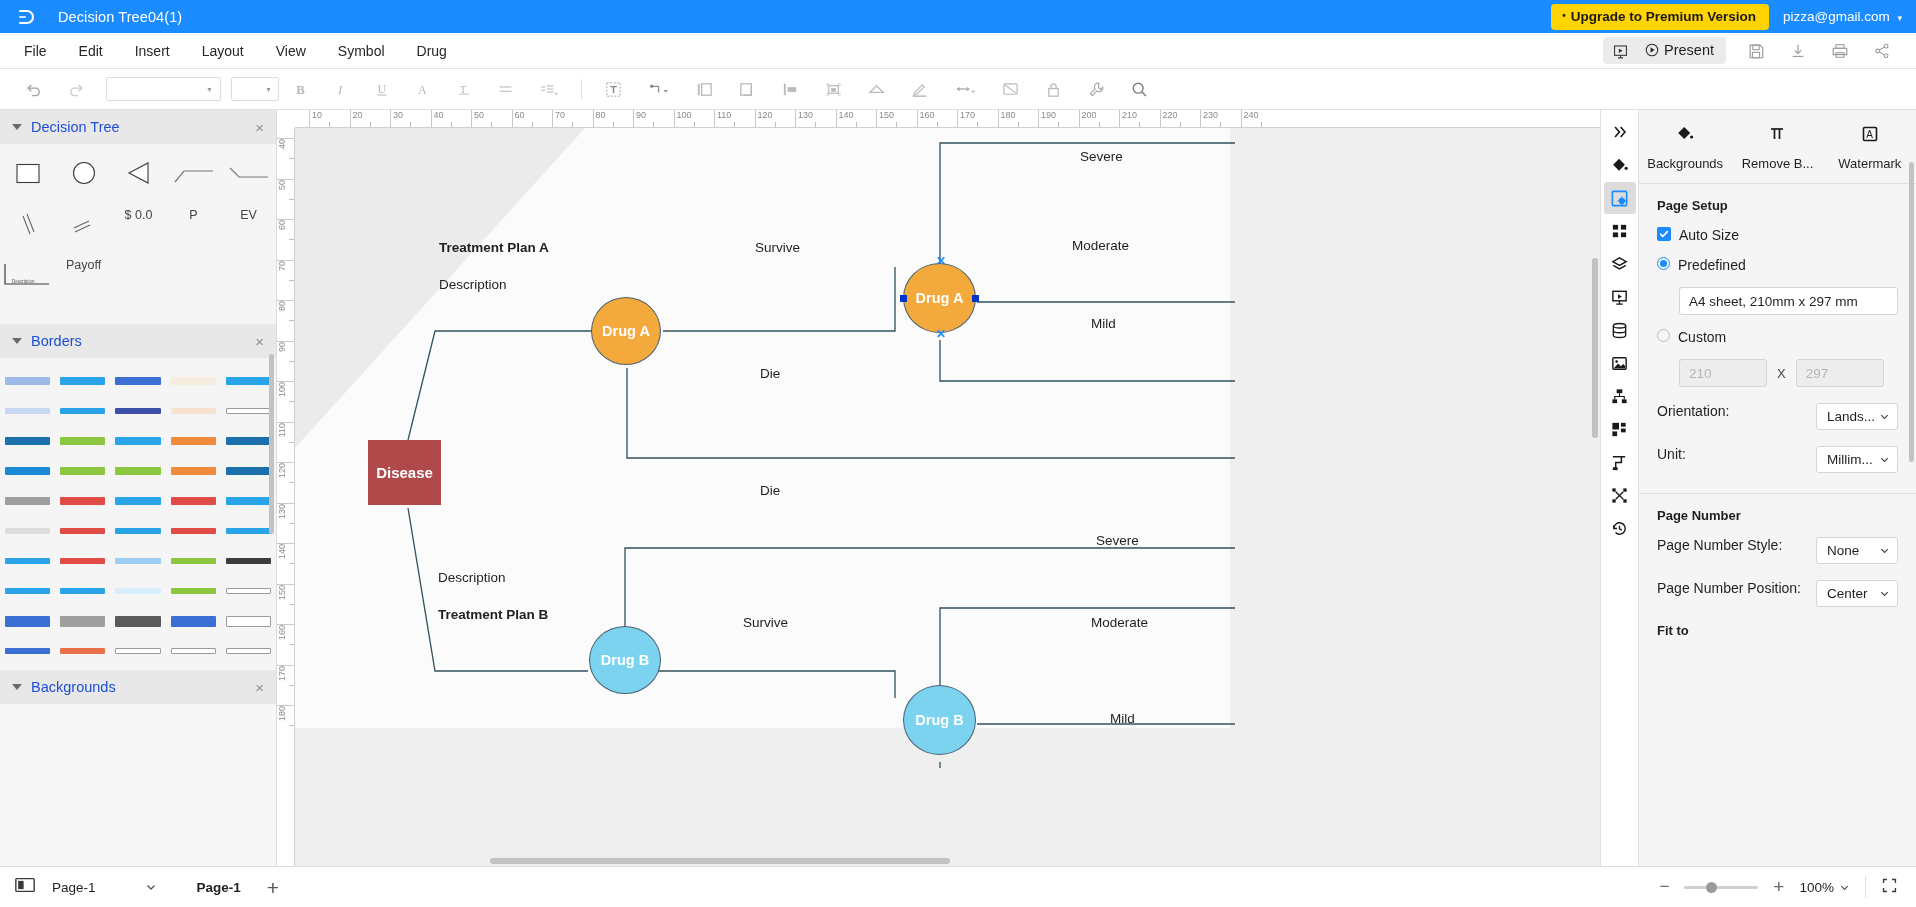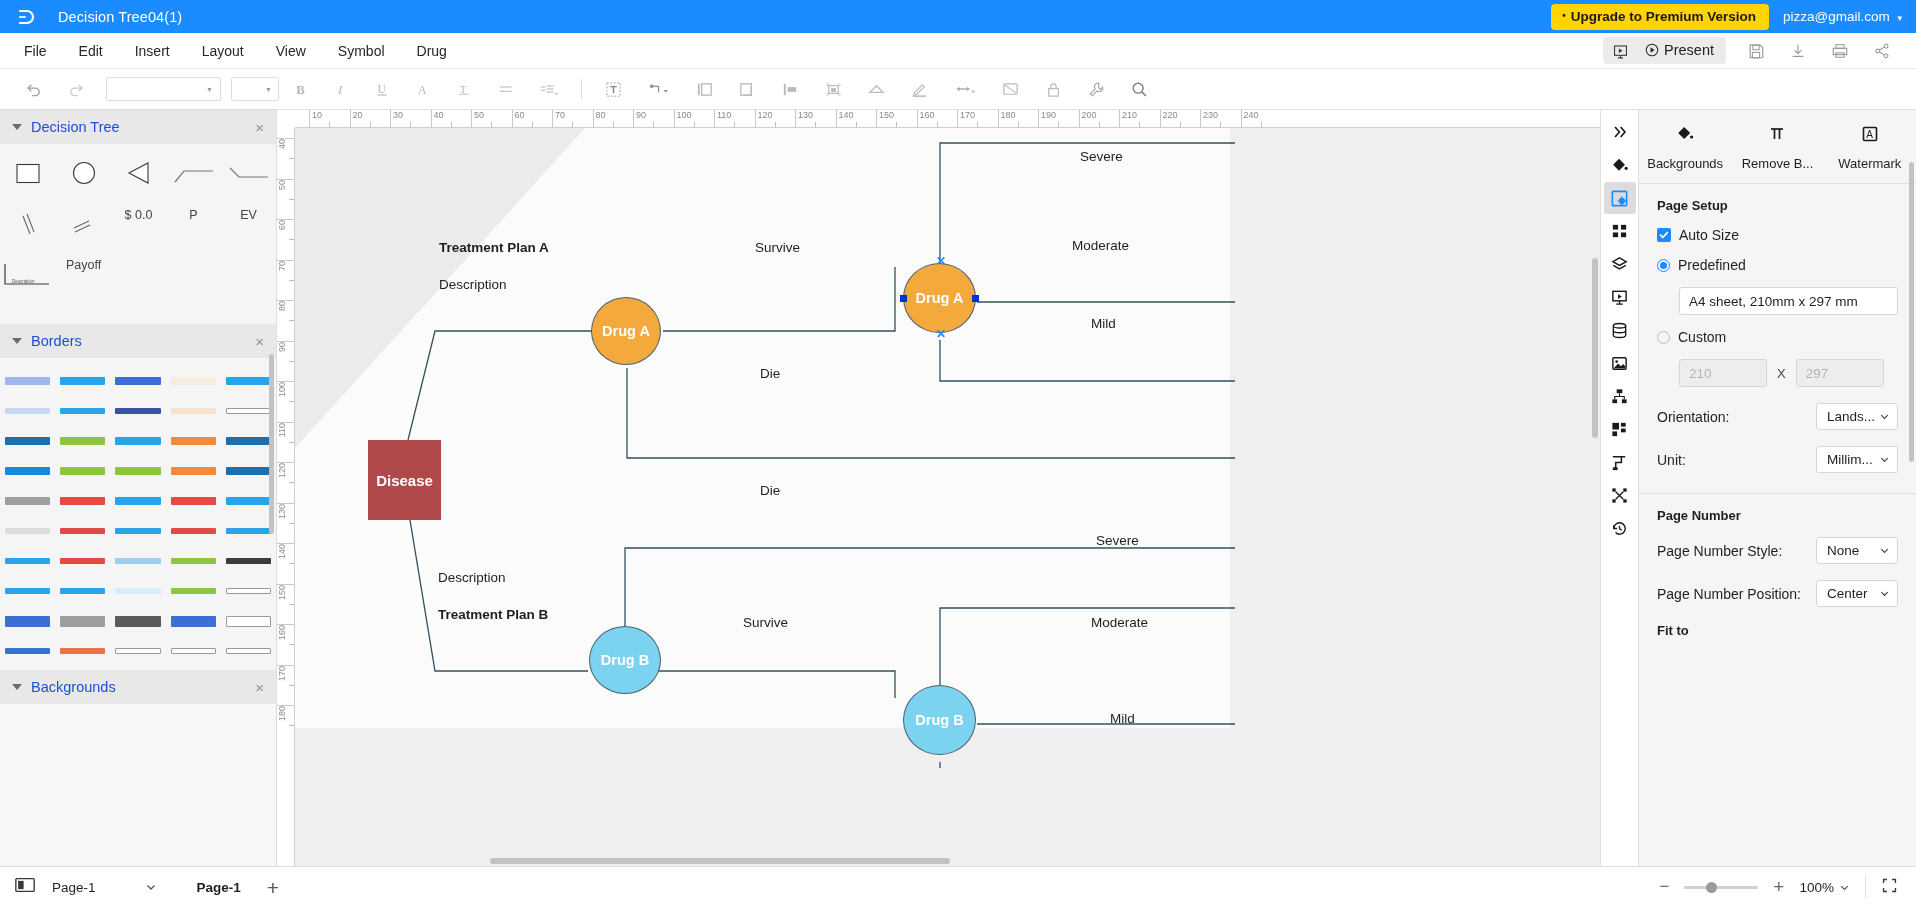--- a/index.html
+++ b/index.html
@@ -93,21 +93,21 @@
   .rail-btn.active { background:#dcdcdc; }
 
   
   .rightpanel { width: 278px; flex:none; background:#f5f5f5; border-left:1px solid #e0e0e0; display:flex; flex-direction:column; position:relative;}
   .rp-title { height:30px; background:#e6e6e6; display:flex; align-items:center; justify-content:center; font-size:14.5px; font-weight:bold; color:#1f1f1f;}
   .rp-actions { display:flex; padding: 14px 0 12px; border-bottom:1px solid #e0e0e0;}
   .rp-act { flex:1; display:flex; flex-direction:column; align-items:center; gap:8px; cursor:pointer; }
   .rp-act-lbl { font-size:13px; color:#1f1f1f; white-space:nowrap; }
   .rp-sec { padding: 14px 18px 0; }
   .rp-h { font-size:13px; font-weight:bold; color:#1f1f1f; margin-bottom: 14px;}
-  .rp-row { display:flex; align-items:center; margin-bottom: 14px; }
+  .rp-row { display:flex; align-items:flex-start; margin-bottom: 14px; }
   .cb { width:14px; height:14px; background:#1a8cff; border-radius:2px; display:flex; align-items:center; justify-content:center; margin-right:8px; cursor:pointer;}
   .cb svg { display:block; }
   .radio { width:13px; height:13px; border-radius:50%; border:1px solid #1a8cff; margin-right:8px; display:flex; align-items:center; justify-content:center; cursor:pointer; flex:none;}
   .radio.on { border-color:#1a8cff; }
   .radio.on::after { content:''; width:7px; height:7px; border-radius:50%; background:#1a8cff;}
   .radio.off { border-color:#bbb; }
   .rp-lbl { font-size:14px; color:#1f1f1f; }
   .txtbox { background:#fff; border:1px solid #d5d5d5; border-radius:3px; height:28px; display:flex; align-items:center; padding:0 9px; font-size:13.5px; color:#1f1f1f; }
   .txtbox.disabled { background:#ededed; color:#b5b5b5; }
   .rp-sub { margin-left: 22px; margin-bottom: 14px; }
@@ -835,21 +835,21 @@
 
               <path d="M330 543 L600 543 L600 570"></path>
               <path d="M330 505 L330 420 L940 420"></path>
 
               <path d="M645 557 L645 480 L940 480"></path>
               <path d="M682 596 L940 596"></path>
               <path d="M645 634 L645 665 L940 665"></path>
             </g>
           </svg>
 
-          <div class="node node-rect" id="node-disease" style="left:73px; top:312px; width:73px; height:80px; background:#b04a4a;">
+          <div class="node node-rect" id="node-disease" style="left:73px; top:312px; width:73px; height:65px; background:#b04a4a;">
             <span>Disease</span>
           </div>
 
           <div class="node node-circle" style="left:296px; top:169px; width:70px; height:68px; background:#f4a93c;">
             <span>Drug A</span>
           </div>
 
           <div class="node node-circle" style="left:608px; top:135px; width:73px; height:70px; background:#f4a93c;">
             <span>Drug A</span>
             <span class="handle" style="left:-4px; top:31px;"></span>

